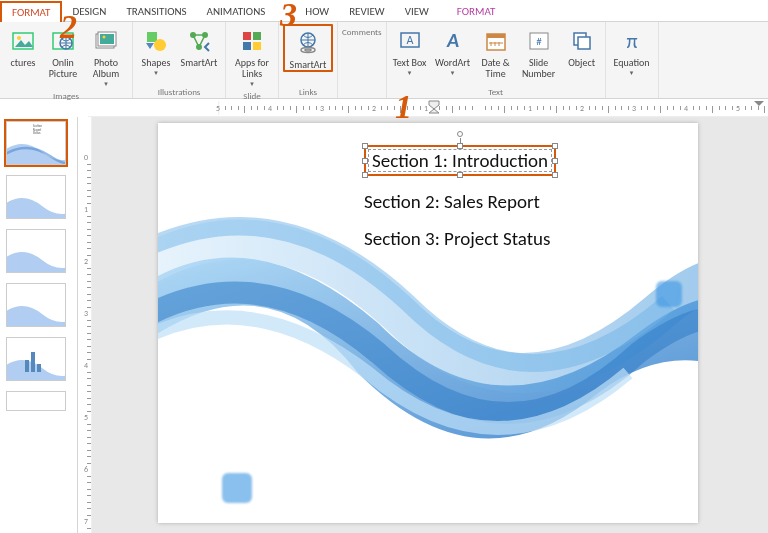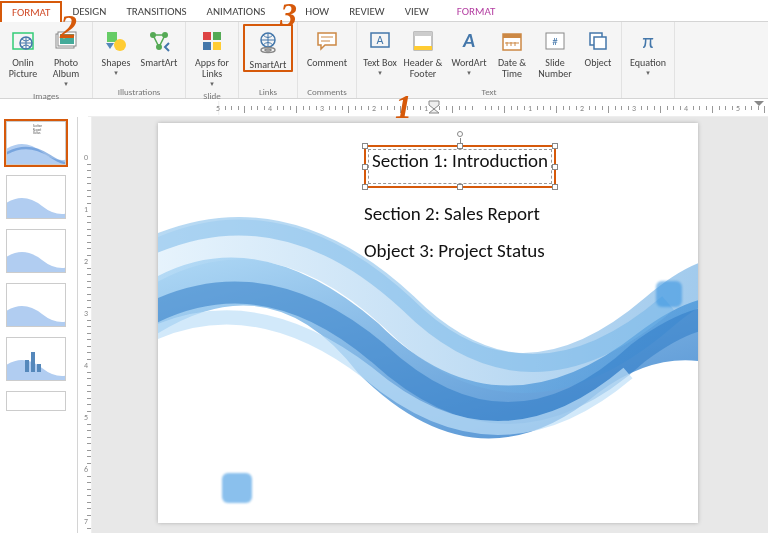--- a/index.html
+++ b/index.html
@@ -85,20 +85,30 @@
 </div>
 
 <div class="ribbon">
 
   <div class="group">
     <div class="group-items">
       <div class="ritem narrow">
         <div class="ricon">
             <svg viewBox="0 0 24 24">
               <rect x="2" y="4" width="20" height="16" fill="none" stroke="#3c7" stroke-width="1.5"></rect>
+              <circle cx="8" cy="9" r="2" fill="#fc3"></circle>
+              <path d="M4 18 L10 11 L14 16 L18 12 L22 18 Z" fill="#4a9"></path>
+            </svg>
+          </div>
+        <span>ctures</span>
+      </div>
+      <div class="ritem narrow">
+        <div class="ricon">
+            <svg viewBox="0 0 24 24">
+              <rect x="2" y="4" width="20" height="16" fill="none" stroke="#3c7" stroke-width="1.5"></rect>
               <circle cx="15" cy="14" r="6" fill="none" stroke="#47a" stroke-width="1.5"></circle>
               <path d="M9 14 L21 14 M15 8 L15 20 M11 10 Q15 14 19 10 M11 18 Q15 14 19 18" fill="none" stroke="#47a" stroke-width="1"></path>
             </svg>
           </div>
         <span>Onlin Picture</span>
       </div>
       <div class="ritem">
         <div class="ricon">
             <svg viewBox="0 0 24 24">
               <rect x="2" y="5" width="18" height="14" fill="#fff" stroke="#888"></rect>
@@ -172,55 +182,34 @@
               <ellipse cx="12" cy="19" rx="3" ry="1" fill="none" stroke="#888" stroke-width="1.5"></ellipse>
             </svg>
           </div>
         <span>SmartArt</span>
       </div>
     </div>
     <div class="group-label">Links</div>
   </div>
 
   <div class="group">
-    <div class="group-items">
-      <div class="ritem wide">
-        <div class="ricon">
-            <svg viewBox="0 0 24 24">
-              <path d="M3 4 L21 4 L21 16 L10 16 L6 20 L6 16 L3 16 Z" fill="#fff" stroke="#c84" stroke-width="1.5"></path>
-              <path d="M6 8 L18 8 M6 12 L15 12" stroke="#c84" stroke-width="1"></path>
-            </svg>
-          </div>
-        <span>Comment</span>
-      </div>
-    </div>
     <div class="group-label">Comments</div>
   </div>
 
   <div class="group">
     <div class="group-items">
       <div class="ritem narrow">
         <div class="ricon">
             <svg viewBox="0 0 24 24">
               <rect x="3" y="4" width="18" height="14" fill="none" stroke="#47a" stroke-width="1.5"></rect>
               <text x="12" y="15" font-size="12" text-anchor="middle" fill="#47a" font-family="serif">A</text>
             </svg>
           </div>
         <span>Text Box</span>
         <span class="caret">▾</span>
-      </div>
-      <div class="ritem">
-        <div class="ricon">
-            <svg viewBox="0 0 24 24">
-              <rect x="3" y="3" width="18" height="18" fill="#fff" stroke="#888"></rect>
-              <rect x="3" y="3" width="18" height="4" fill="#ccc"></rect>
-              <rect x="3" y="17" width="18" height="4" fill="#fc3"></rect>
-            </svg>
-          </div>
-        <span>Header &amp; Footer</span>
       </div>
       <div class="ritem">
         <div class="ricon">
             <svg viewBox="0 0 24 24">
               <text x="12" y="18" font-size="20" text-anchor="middle" fill="#47a" font-style="italic" font-weight="bold" font-family="serif">A</text>
             </svg>
           </div>
         <span>WordArt</span>
         <span class="caret">▾</span>
       </div>
@@ -493,31 +482,31 @@
         <path d="M0 150 Q130 60 260 170 Q390 290 520 170 Q600 110 640 150" fill="none" stroke="#2f7cc7" stroke-width="22" opacity="0.55"></path>
         <path d="M0 80 Q150 -10 290 120 Q410 240 550 120" fill="none" stroke="#6fb3e8" stroke-width="18" opacity="0.5"></path>
         <path d="M0 170 Q120 90 250 190 Q380 300 510 190" fill="none" stroke="#bfe0f8" stroke-width="14" opacity="0.7"></path>
       </svg>
 
       <div class="sq" style="width:26px;height:26px;top:158px;right:16px"></div>
       <div class="sq" style="width:30px;height:30px;bottom:20px;left:64px"></div>
 
       <div class="slide-text">
         <div class="sel-box">
-          <div class="sline" style="margin-bottom:12px">Section 1: Introduction</div>
+          <div class="sline" style="margin-bottom:0">Section 1: Introduction</div>
           <div class="handle h-tl"></div>
           <div class="handle h-tm"></div>
           <div class="handle h-tr"></div>
           <div class="handle h-ml"></div>
           <div class="handle h-mr"></div>
           <div class="handle h-bl"></div>
           <div class="handle h-bm"></div>
           <div class="handle h-br"></div>
           <div class="rot"></div>
         </div>
         <div style="height:14px"></div>
         <div class="sline">Section 2: Sales Report</div>
-        <div class="sline">Object 3: Project Status</div>
+        <div class="sline">Section 3: Project Status</div>
       </div>
 
     </div>
   </div>
 </div>
 
 </body></html>

